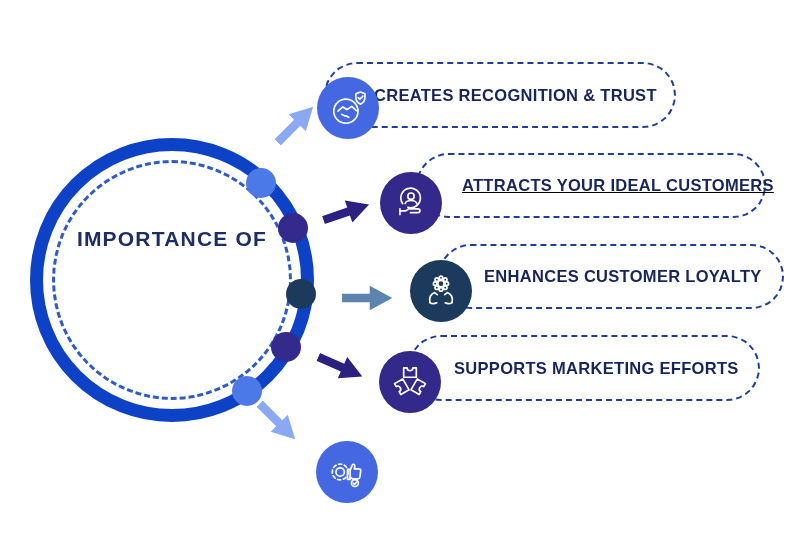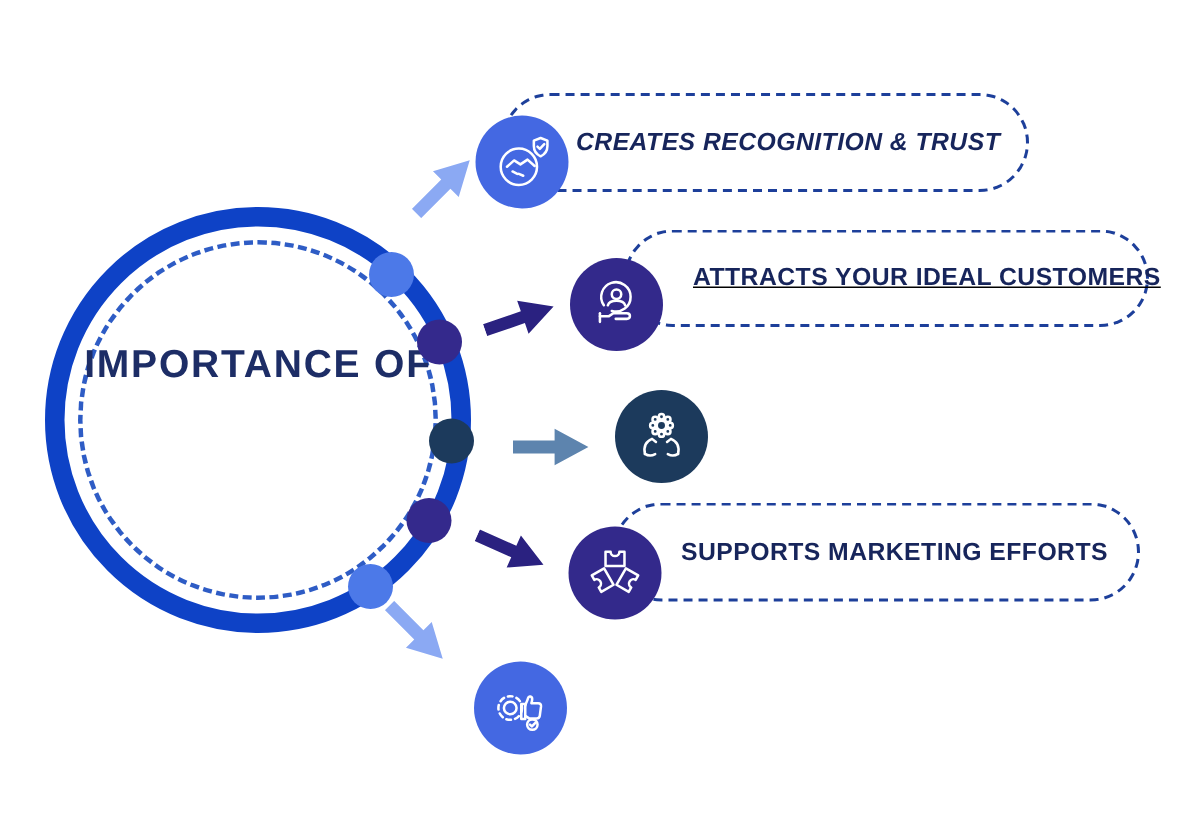--- a/index.html
+++ b/index.html
@@ -13,21 +13,21 @@
     box-sizing:border-box; border:13px solid #0e42c6; border-radius:50%;
   }
   .hub-dashed {
     position:absolute; left:52px; top:160px; width:240px; height:240px;
     box-sizing:border-box; border:3px dashed #2e5cc5; border-radius:50%;
   }
   .hub-text {
     position:absolute; left:47px; top:227px; width:250px; text-align:center;
   }
   .hub-line1 {
-    font-size:26px; font-weight:600; letter-spacing:1.2px; color:#1d2d66;
+    font-size:21px; font-weight:600; letter-spacing:1.2px; color:#1d2d66;
     margin-bottom:9px; white-space:nowrap;
   }
   .hub-line2, .hub-line3 {
     font-size:31px; font-weight:800; letter-spacing:1px; color:#142153;
     line-height:39px; white-space:nowrap;
   }
   
   .dot { position:absolute; width:30px; height:30px; border-radius:50%; }
   .dot1 { left:246px; top:168px; }
   .dot2 { left:278px; top:213px; }
@@ -44,21 +44,21 @@
   .arrow5 { left:252px; top:406px; width:52px; height:32px; transform:rotate(45deg); }
   
   .pill {
     position:absolute; box-sizing:border-box; border:2.5px dashed #1d3f9a;
     border-radius:34px; display:flex; align-items:center;
   }
   .pill-label {
     font-size:16.5px; font-weight:800; letter-spacing:0.3px; color:#17255b;
     white-space:nowrap;
   }
-  .pill1 { left:334px; top:62px;  width:352px; height:66px; padding-left:48px;font-style:italic; }
+  .pill1 { left:324px; top:62px;  width:352px; height:66px; padding-left:48px; }
   .pill2 { left:416px; top:153px; width:350px; height:65px; padding-left:44px;text-decoration:underline; }
   .pill3 { left:438px; top:244px; width:346px; height:65px; padding-left:44px; }
   .pill4 { left:408px; top:335px; width:352px; height:66px; padding-left:44px; }
   .pill5 { left:342px; top:426px; width:362px; height:65px; padding-left:48px; }
   
   .icon-circle {
     position:absolute; width:62px; height:62px; border-radius:50%;
     display:flex; align-items:center; justify-content:center;
   }
   .ic1 { left:317px; top:77px; }
@@ -113,20 +113,23 @@
         <path fill="currentColor" d="M0 11 H32 V2 L58 16 L32 30 V21 H0 Z"></path>
       </svg>
   </div>
 
   <div class="pill pill1">
     <span class="pill-label">CREATES RECOGNITION &amp; TRUST</span>
   </div>
   <div class="pill pill2">
     <span class="pill-label">ATTRACTS YOUR IDEAL CUSTOMERS</span>
   </div>
+  <div class="pill pill3">
+    <span class="pill-label">ENHANCES CUSTOMER LOYALTY</span>
+  </div>
   <div class="pill pill4">
     <span class="pill-label">SUPPORTS MARKETING EFFORTS</span>
   </div>
 
   <div class="icon-circle ic1" style="background-color: rgb(68, 104, 226);">
     <svg viewBox="0 0 38 38">
       <circle cx="17" cy="22" r="11.5"></circle>
       <path d="M9.5 22 l4.5 -4 4 2.5 4.5 -3 4.5 4"></path>
       <path d="M13 25 l3 1.5 M17 26.5 l2.8 1.2"></path>
       <path d="M26.5 5.5 l4.3 -1.7 4.3 1.7 v3.4 c0 3.5 -1.9 5.4 -4.3 6.5 c-2.4 -1.1 -4.3 -3 -4.3 -6.5 Z"></path>

